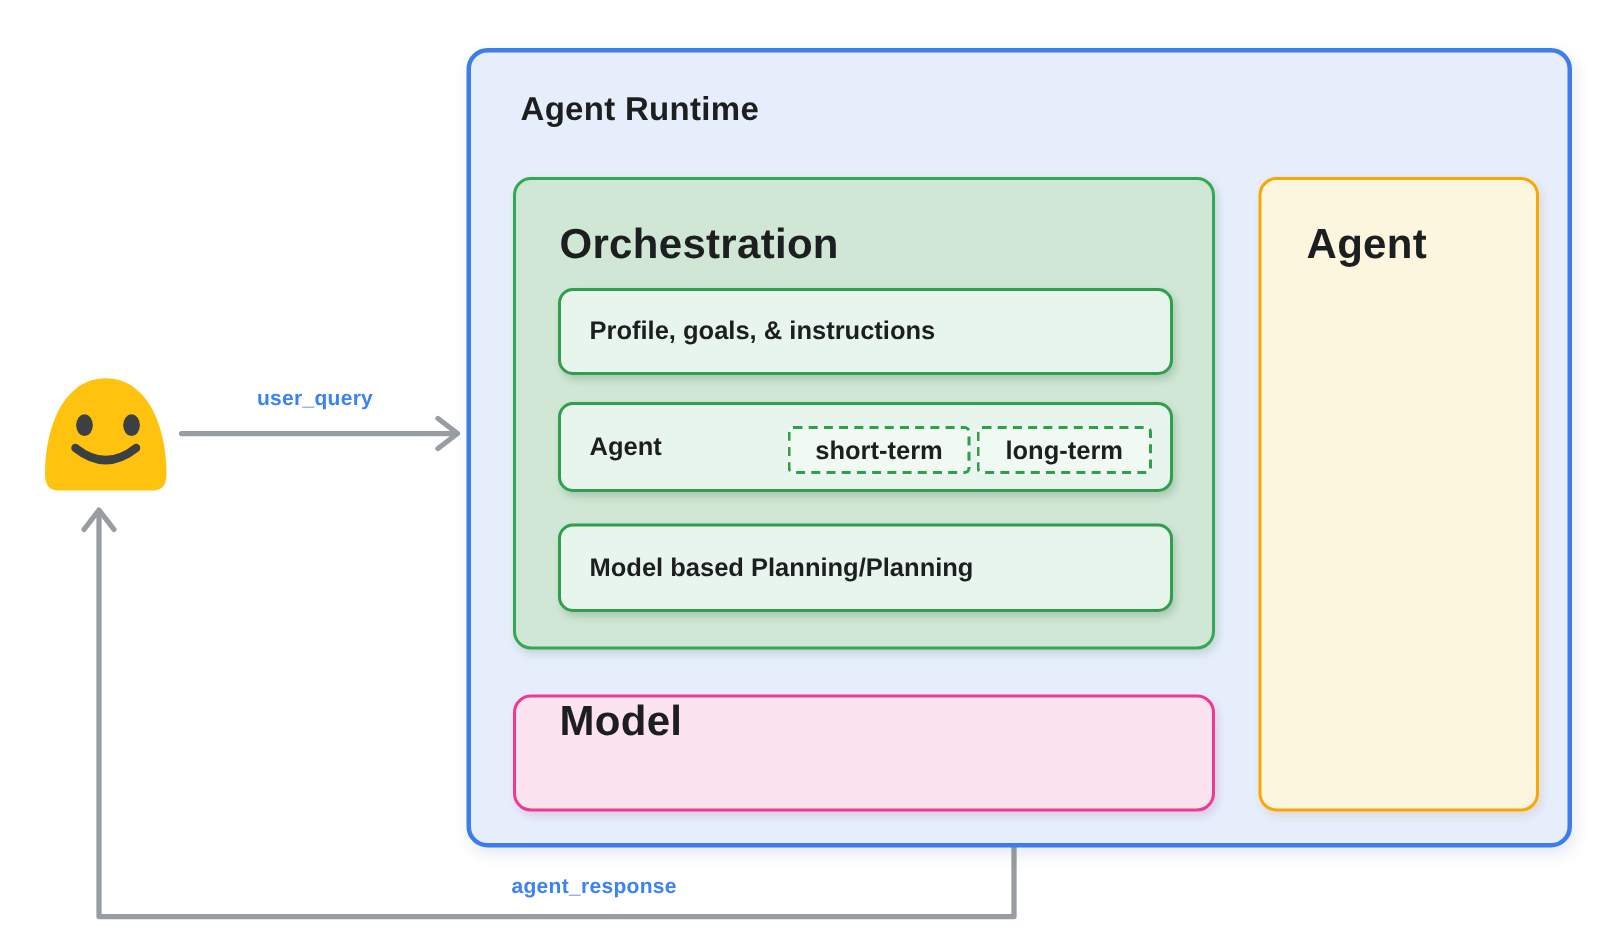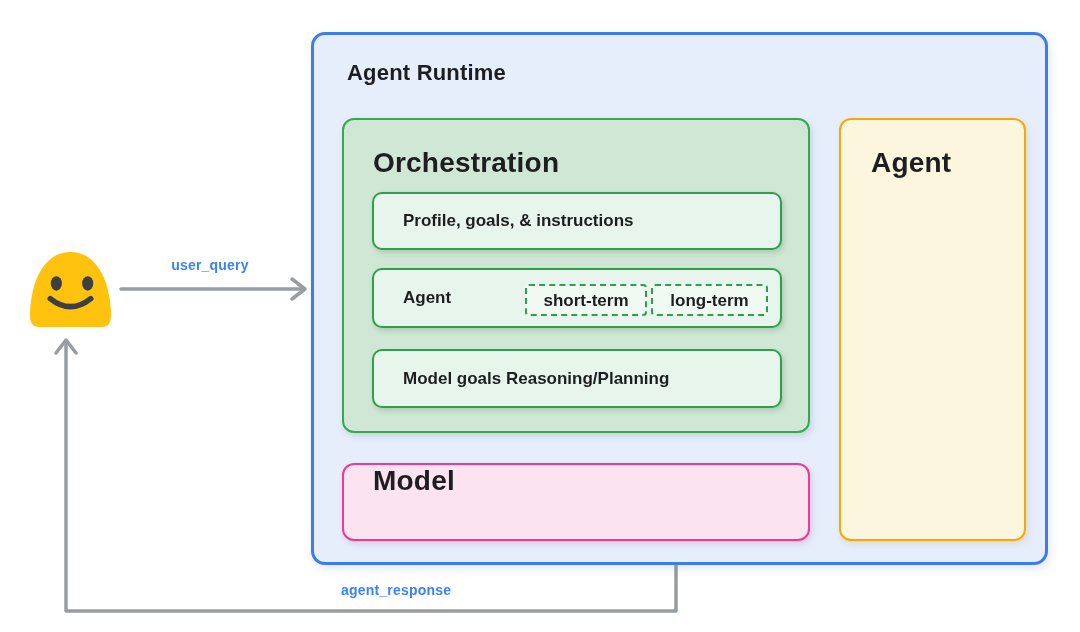--- a/index.html
+++ b/index.html
@@ -28,21 +28,21 @@
   .section-title{font-size:28px;font-weight:700;letter-spacing:.2px;}
   .orch-title{position:absolute;left:29px;top:27px;}
 
   .sub-box{
     position:absolute;left:28px;width:410px;
     background:#e8f5ec;border:2px solid #2f9e4d;border-radius:10px;box-sizing:border-box;
     display:flex;align-items:center;
     box-shadow:2px 3px 5px rgba(40,90,60,.2);
     font-size:17px;font-weight:600;
   }
-  .sub-box .sub-label{padding-left:29px;}
+  .sub-box .sub-label{padding-left:19px;}
   .row1{top:72px;height:58px;}
   .row2{top:148px;height:60px;}
   .row3{top:229px;height:59px;}
 
   .chip{
     position:absolute;top:14px;height:32px;line-height:29px;box-sizing:border-box;
     border:2px dashed #2f9e4d;border-radius:4px;background:rgba(255,255,255,.4);
     text-align:center;font-size:17px;font-weight:600;
   }
   .chip.short{left:151px;width:122px;}
@@ -97,21 +97,21 @@
         <span class="sub-label">Profile, goals, &amp; instructions</span>
       </div>
 
       <div class="sub-box row2">
         <span class="sub-label">Agent</span>
         <span class="chip long">long-term</span>
         <span class="chip short">short-term</span>
       </div>
 
       <div class="sub-box row3">
-        <span class="sub-label">Model goals Reasoning/Planning</span>
+        <span class="sub-label">Model based Planning/Planning</span>
       </div>
     </div>
 
     <div class="model-box">
       <div class="section-title">Model</div>
     </div>
 
     <div class="tools-box">
       <div class="section-title tools-title">Agent</div>
     </div>

